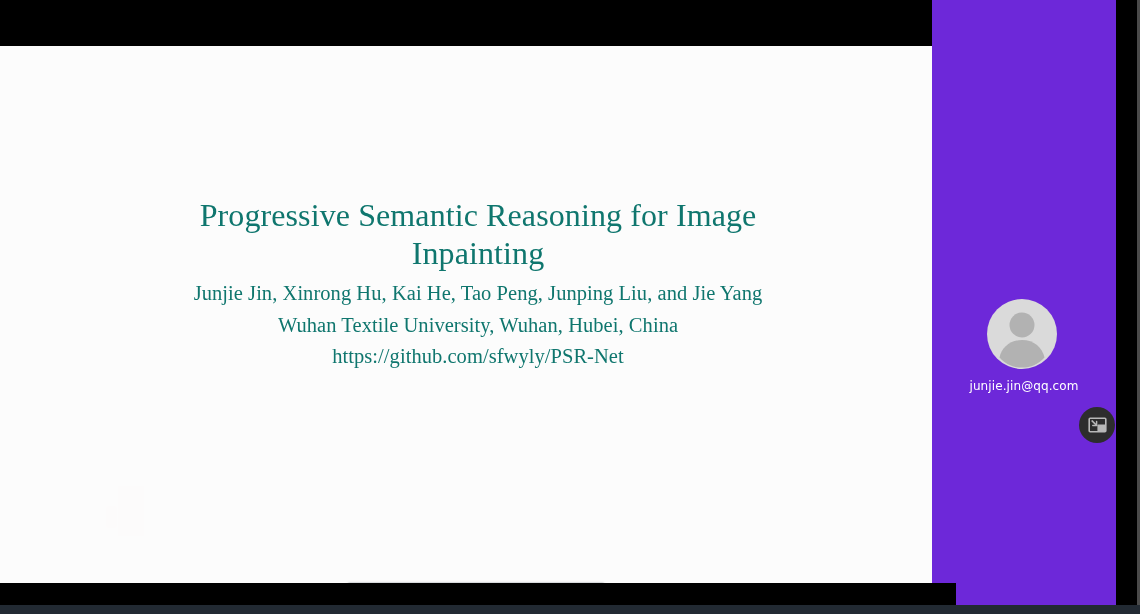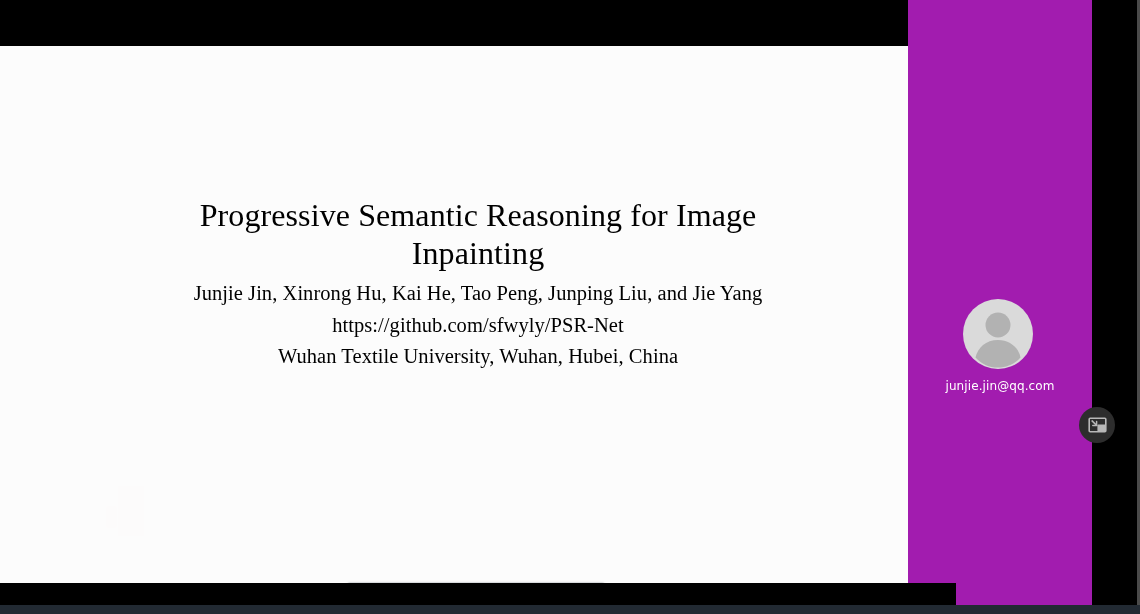--- a/index.html
+++ b/index.html
@@ -58,21 +58,21 @@
     border-radius: 2px;
   }
 
   #slide-content {
     position: absolute;
     left: 0;
     right: 0;
     top: 150px;
     text-align: center;
     font-family: "Liberation Serif", serif;
-    color: #000000;
+    color: #0f766e;
   }
 
   #paper-title {
     font-size: 32px;
     line-height: 38px;
     font-weight: 400;
     margin: 0 auto 6px auto;
     max-width: 640px;
     letter-spacing: 0.1px;
   }
@@ -98,25 +98,25 @@
     box-shadow: 0 1px 3px rgba(0,0,0,0.22);
     display: flex;
     align-items: center;
     padding: 0 4px 0 5px;
     box-sizing: border-box;
   }
 
   
   #participant-panel {
     position: absolute;
-    left: 908px;
+    left: 932px;
     top: 0;
     width: 184px;
     height: 605px;
-    background: #a21caf;
+    background: #6d28d9;
   }
   #participant-tile {
     position: absolute;
     left: 0;
     top: 0;
     width: 184px;
     height: 605px;
   }
   #avatar {
     position: absolute;
@@ -192,22 +192,22 @@
 
 <div id="viewer">
 
   <div id="slide-surface">
 
     <div id="slide-artifact"></div>
 
     <div id="slide-content">
       <h1 id="paper-title">Progressive Semantic Reasoning for Image Inpainting</h1>
       <p class="paper-line">Junjie Jin, Xinrong Hu, Kai He, Tao Peng, Junping Liu, and Jie Yang</p>
+      <p class="paper-line">Wuhan Textile University, Wuhan, Hubei, China</p>
       <p class="paper-line">https://github.com/sfwyly/PSR-Net</p>
-      <p class="paper-line">Wuhan Textile University, Wuhan, Hubei, China</p>
     </div>
 
     <div id="share-bar">
       
       
       
       
       
     </div>
 

